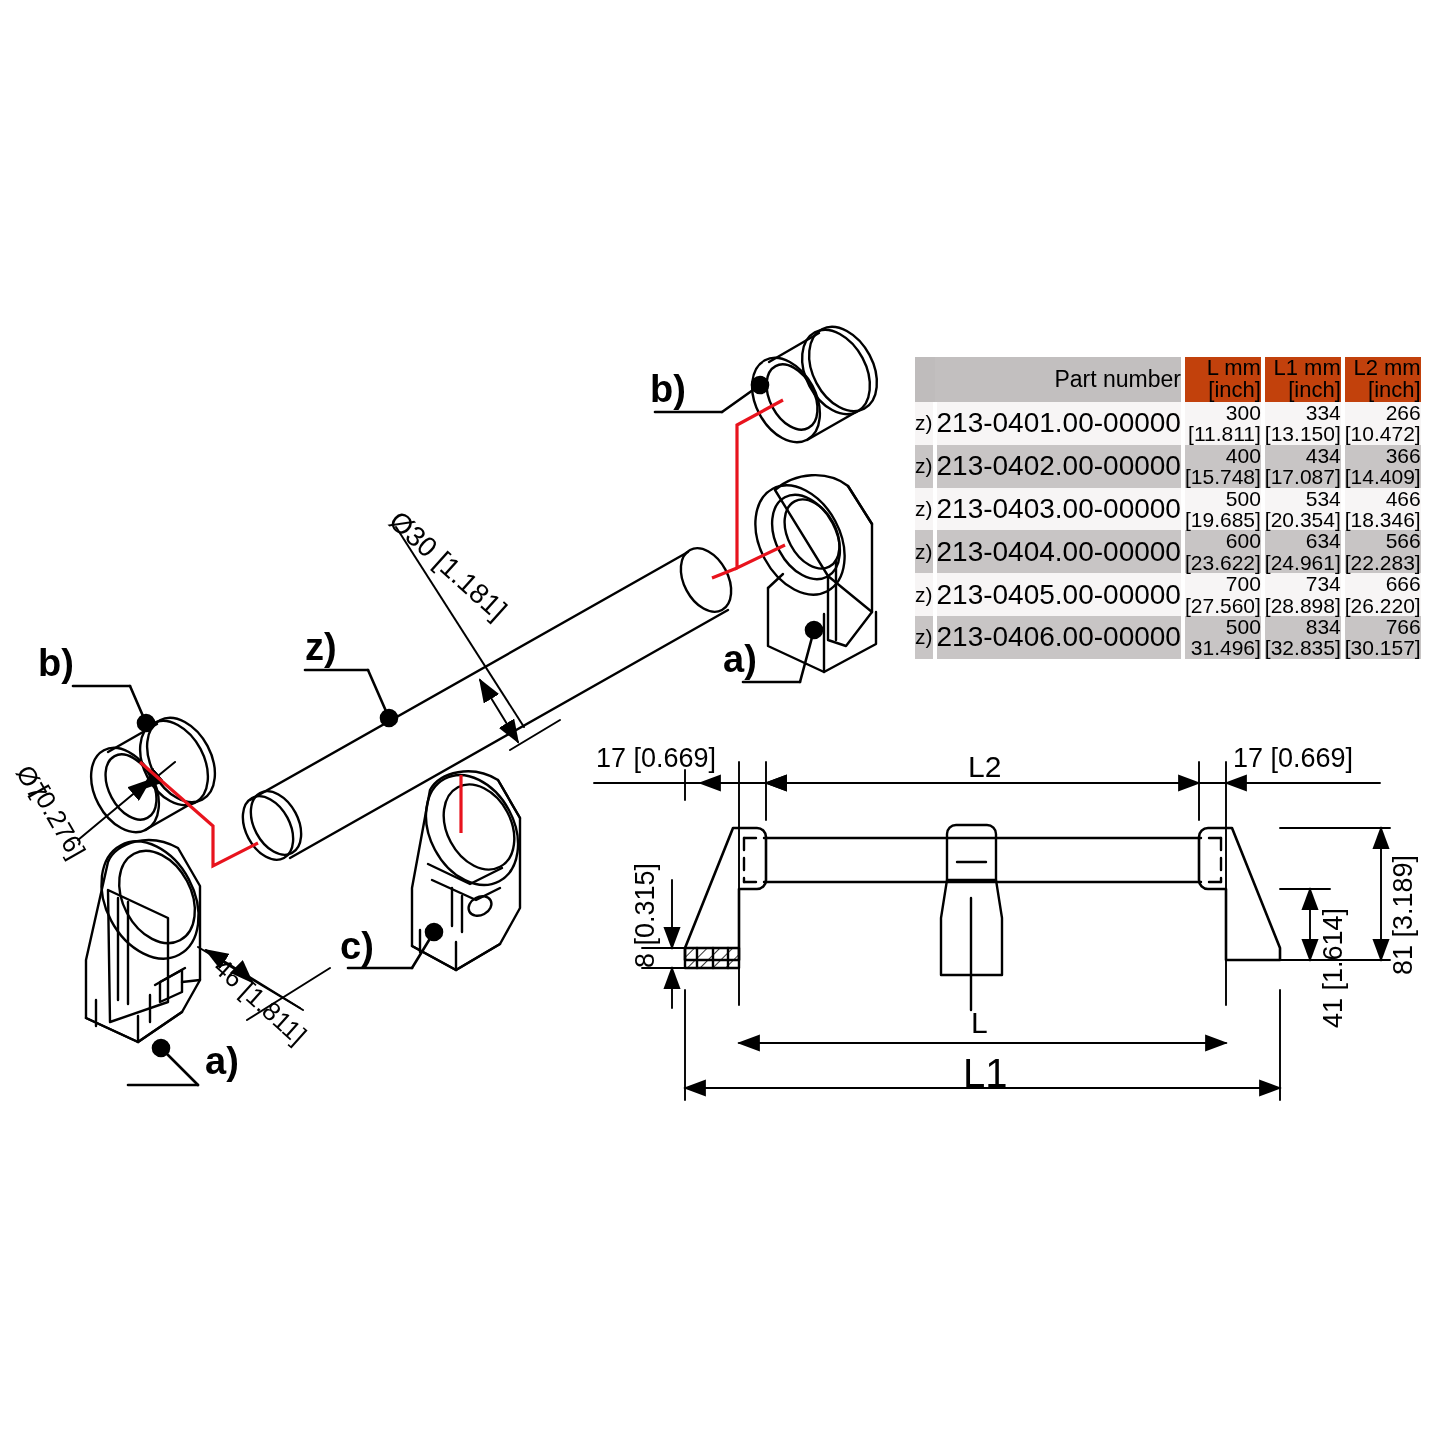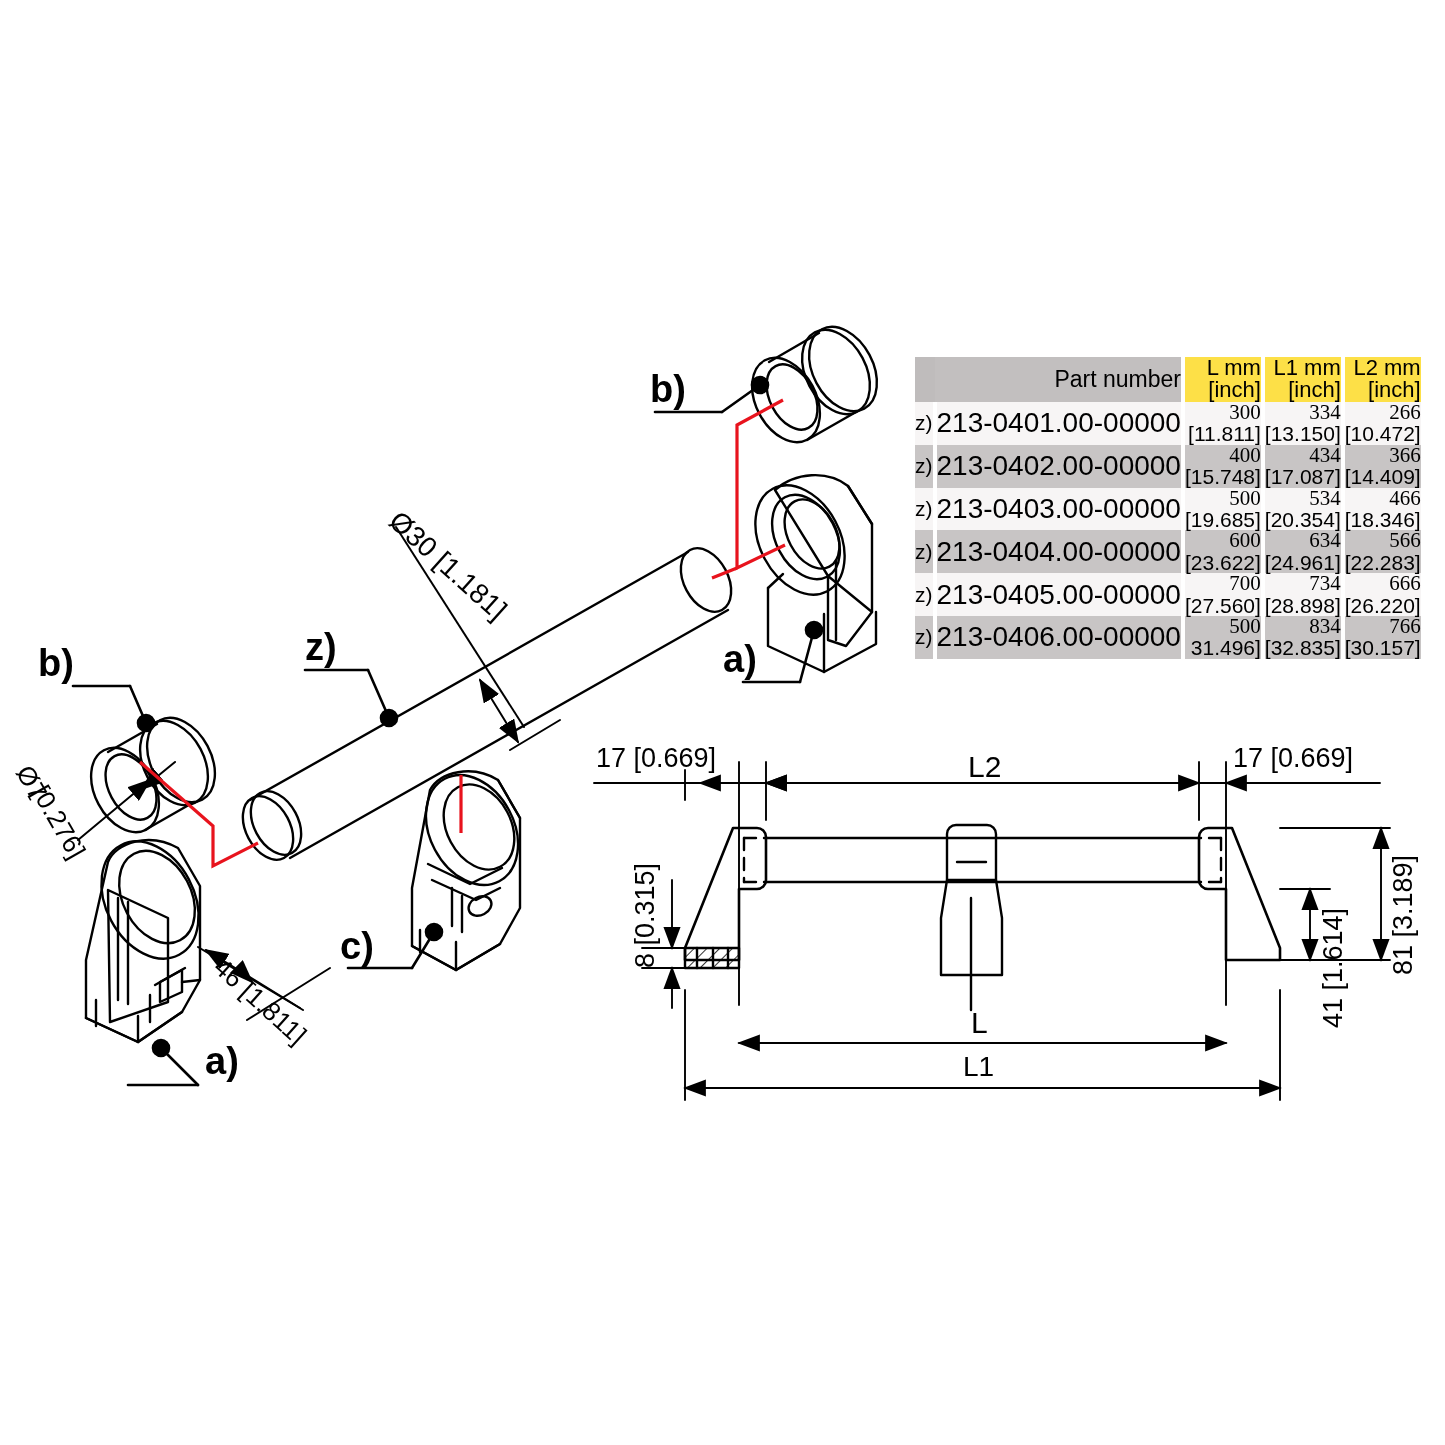--- a/index.html
+++ b/index.html
@@ -43,21 +43,21 @@
     background: #bfbcbc;
     width: 34px;
   }
   .hdr-name {
     background: #c2bfbf;
     font-weight: bold;
     font-size: 23px;
     padding: 6px 0 6px 30px;
   }
   .hdr-dim {
-    background: #fde047;
+    background: #c2410c;
     font-weight: bold;
     font-size: 22px;
     line-height: 1.02;
     padding: 5px 4px 5px 6px;
     border-left: 4px solid #ffffff;
   }
   .row-light .z-cell,
   .row-light .pn-cell,
   .row-light .dim-cell { background: #f7f5f5; }
   .row-dark .z-cell,
@@ -76,21 +76,21 @@
     padding: 0 3px 0 6px;
     border-left: 4px solid #ffffff;
   }
   .dim-cell {
     font-size: 21px;
     line-height: 1.02;
     padding: 3px 3px 3px 5px;
     white-space: nowrap;
     border-left: 4px solid #ffffff;
   }
-  .dim-cell .mm { display: block; font-family: Liberation Serif, serif; }
+  .dim-cell .mm { display: block; }
   .dim-cell .inch { display: block; }
 
   
   .svg-layer {
     position: absolute;
     left: 0; top: 0;
     width: 1445px;
     height: 1445px;
     pointer-events: none;
   }
@@ -462,15 +462,15 @@
   <div class="dimtext rot-iso2" style="left:404px; top:505px; font-size:28px;">Ø30 [1.181]</div>
   <div class="dimtext rot-iso2" style="left:228px; top:952px;">46 [1.811]</div>
 
   <div class="dimtext" style="left:596px; top:743px; font-size:27px;">17 [0.669]</div>
   <div class="dimtext" style="left:1233px; top:743px; font-size:27px;">17 [0.669]</div>
   <div class="dimtext rot-90ccw" style="left:630px; top:968px; font-size:27px;">8 [0.315]</div>
   <div class="dimtext rot-90ccw" style="left:1388px; top:975px; font-size:27px;">81 [3.189]</div>
   <div class="dimtext rot-90ccw" style="left:1318px; top:1028px; font-size:27px;">41 [1.614]</div>
   <div class="dimtext" style="left:968px; top:750px; font-size:30px;text-align:right;">L2</div>
   <div class="dimtext" style="left:971px; top:1006px; font-size:30px;">L</div>
-  <div class="dimtext" style="left:963px; top:1051px; font-size:28px;">L1</div>
+  <div class="dimtext" style="left:963px; top:1051px; font-size:40px;">L1</div>
 
 </div>
 
 </body></html>

